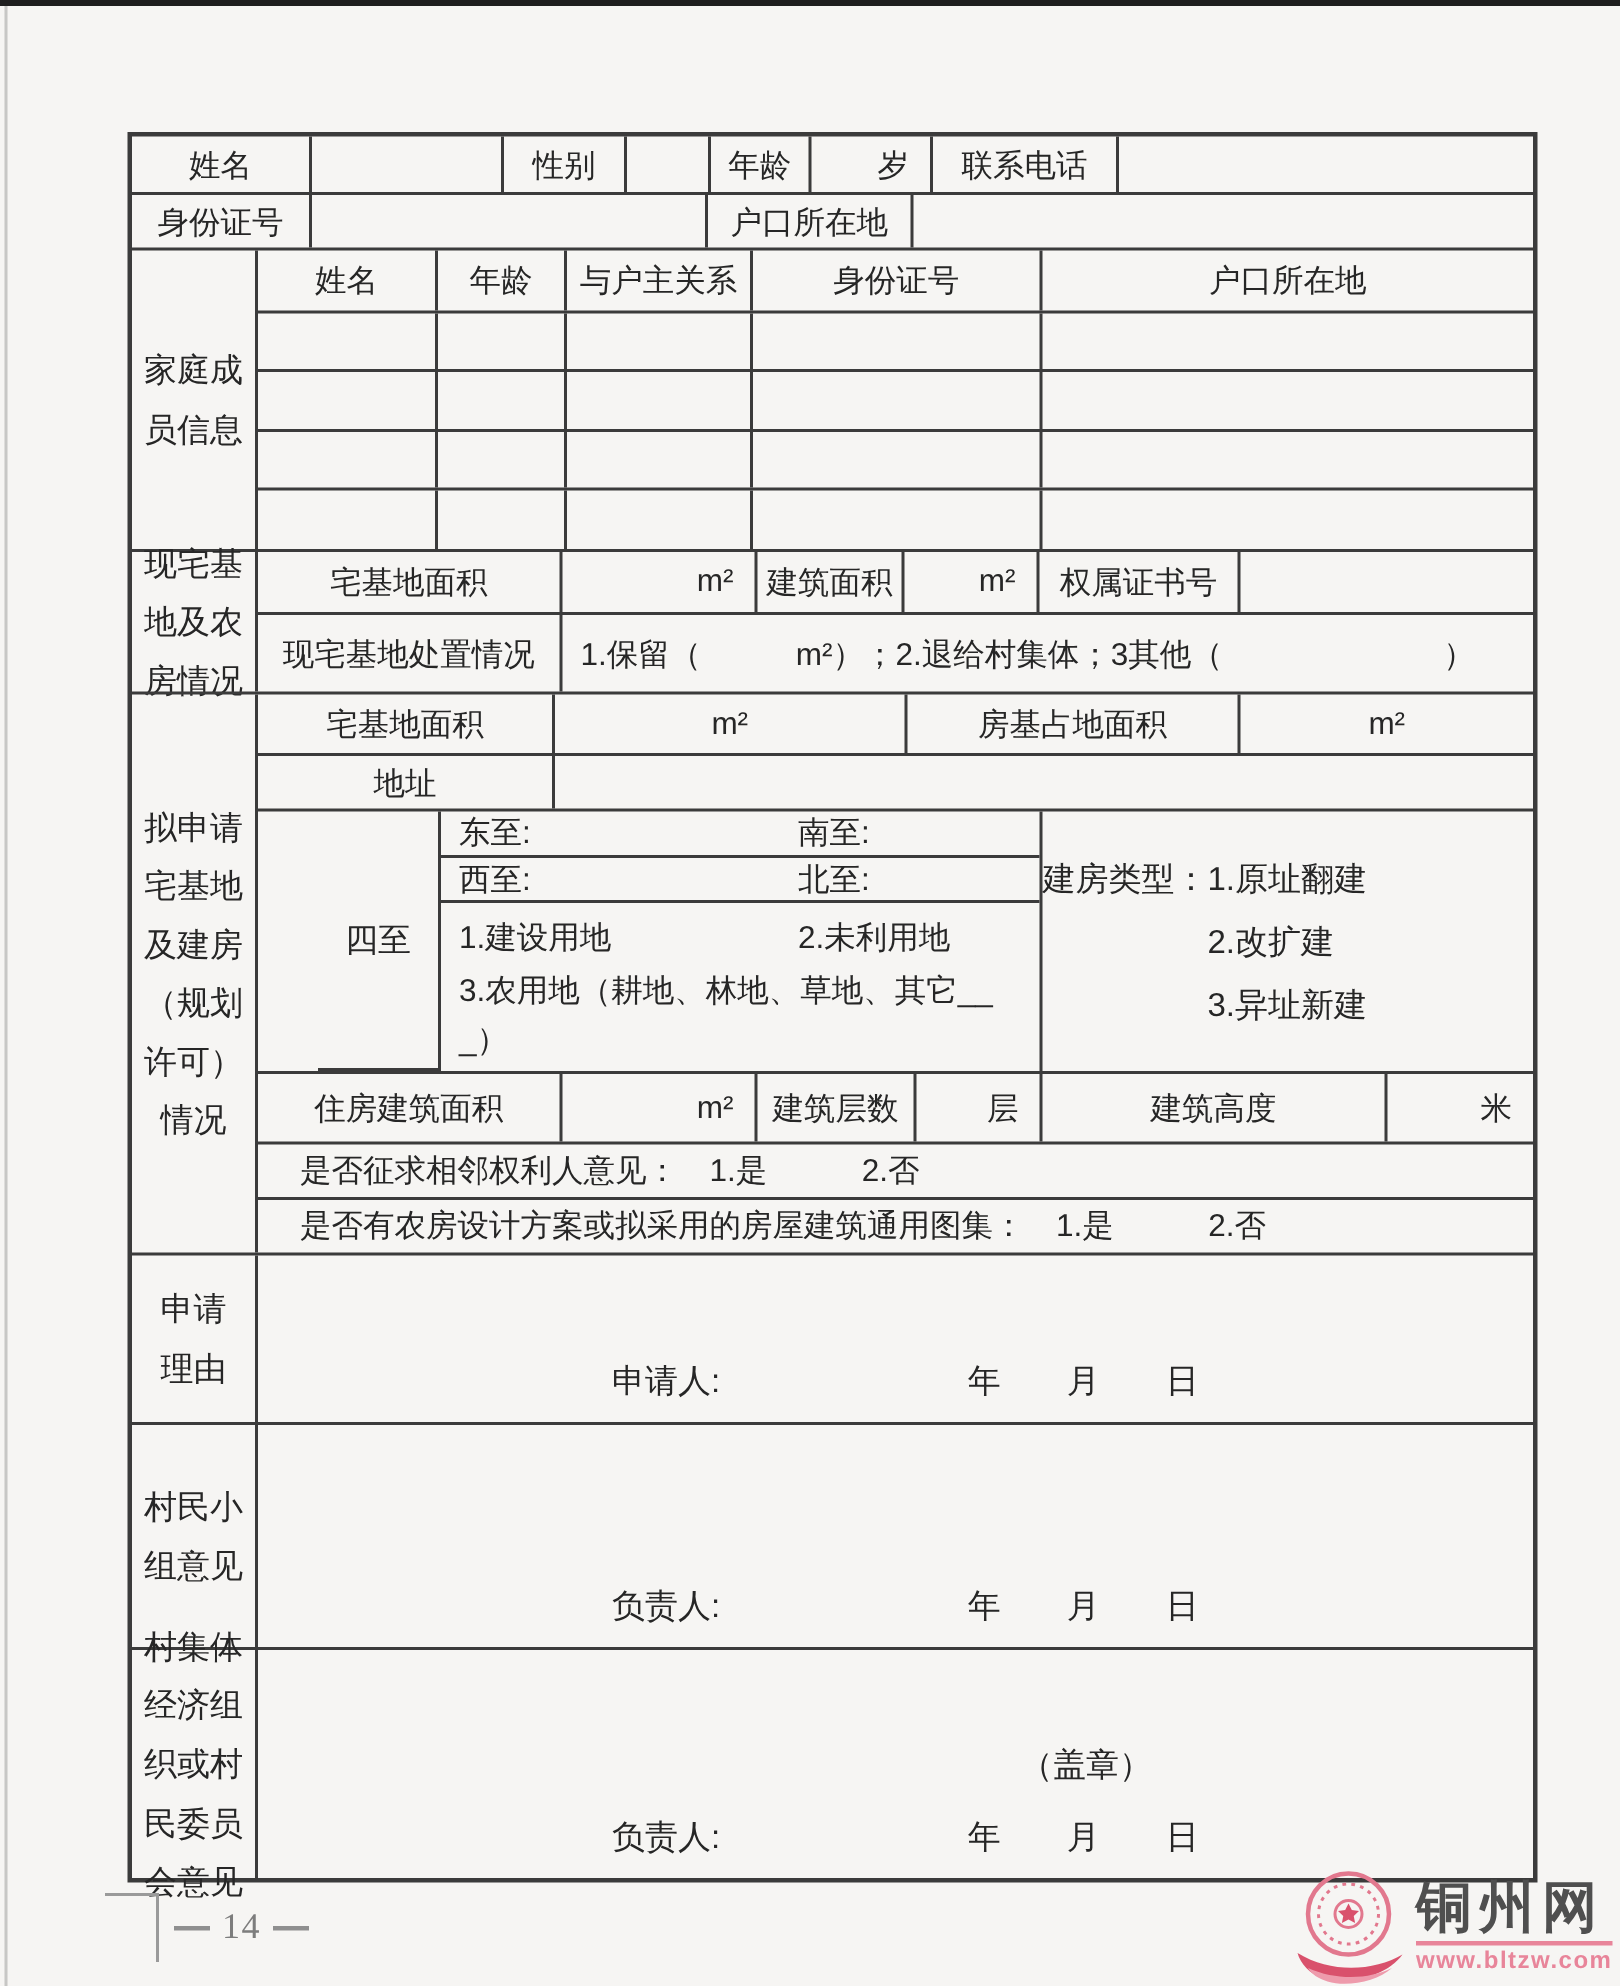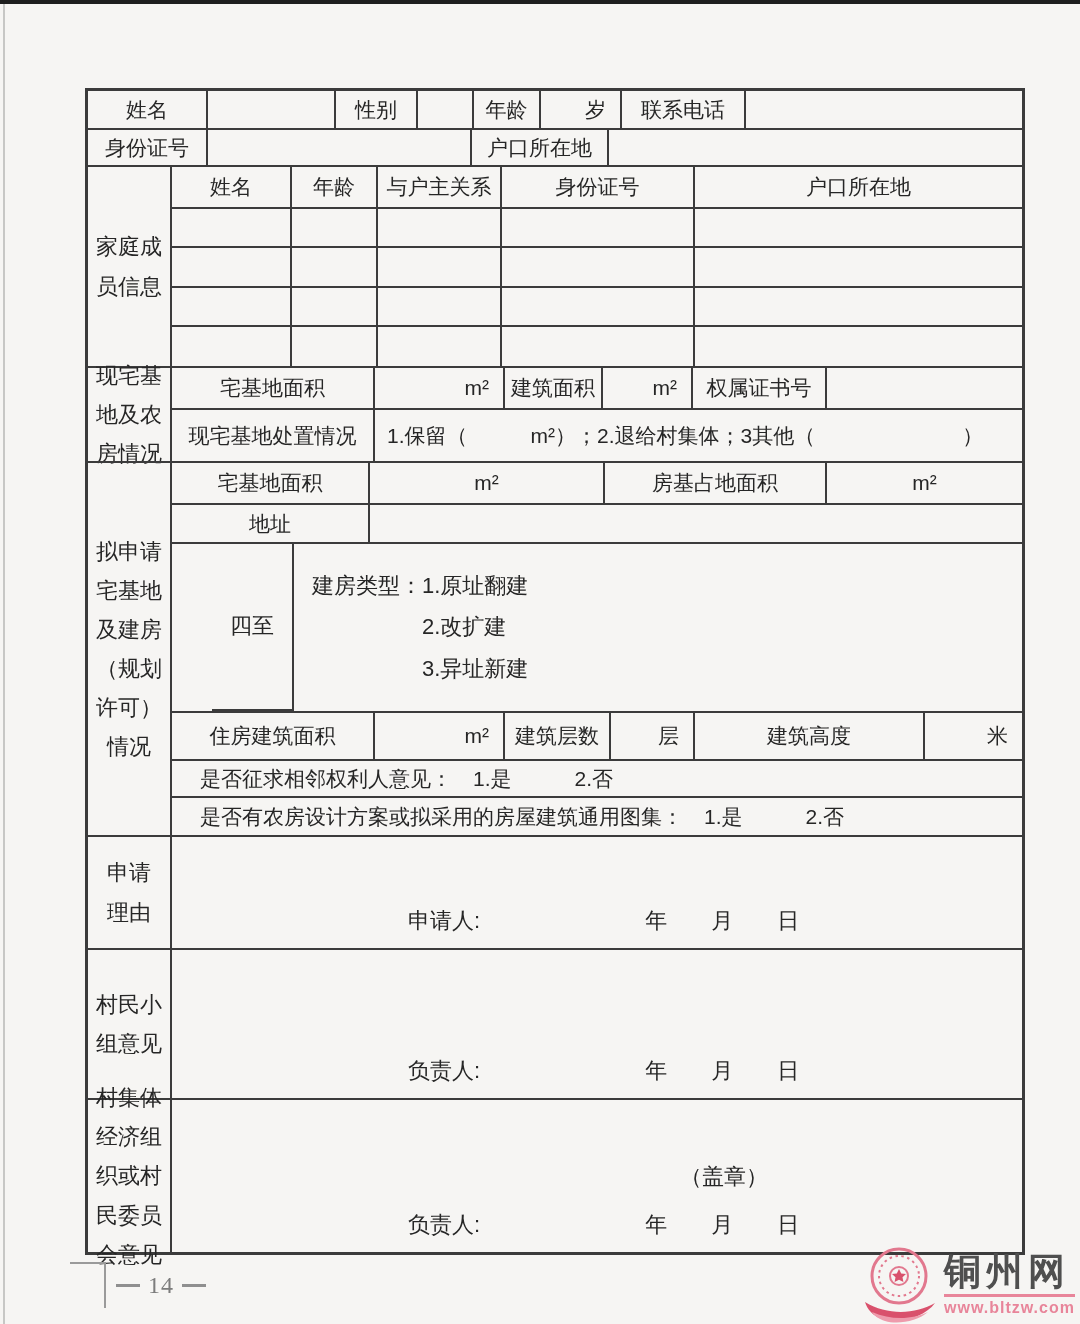--- a/index.html
+++ b/index.html
@@ -48,21 +48,21 @@
   .col-b .sub-label { display:flex; align-items:center; justify-content:center; font-size:22px; box-sizing:border-box;margin-left:40px; }
   .col-b .sub-label:first-child { height:82px; border-bottom:2px solid var(--bc); }
   .col-b .sub-label:last-child { flex:1; }
   .col-m { flex:0 0 401px; width:401px; display:flex; flex-direction:column; box-sizing:border-box; }
   .b-row { height:41px; border-bottom:2px solid var(--bc); display:flex; align-items:center; padding-left:12px; font-size:21px; box-sizing:border-box; }
   .b-row span:first-child { width:226px; }
   .land-cell { flex:1; display:flex; flex-direction:column; justify-content:center; padding:4px 14px 4px 12px; font-size:21px; }
   .land-l1 { display:flex; line-height:1.9; }
   .land-l1 span:first-child { width:226px; }
   .land-l2 { line-height:1.55; }
-  .col-r { flex:1; display:flex; align-items:center; justify-content:flex-start; padding-left:18px; box-sizing:border-box; }
+  .col-r { flex:1; display:flex; align-items:center; justify-content:flex-start; box-sizing:border-box; }
   .bt-inner { display:flex; align-items:flex-start; font-size:22px; }
   .bt-label { line-height:1.9; }
   .bt-opts > div { line-height:1.9; }
 
   
   .op-body { flex:1; display:flex; flex-direction:column; justify-content:flex-end; }
   .sign-line { display:flex; align-items:baseline; padding-left:236px; padding-bottom:12px; font-size:22px; }
   .sign-date { margin-left:165px; }
   .seal-line { padding-left:508px; font-size:22px; margin-bottom:18px; }
 
@@ -187,20 +187,38 @@
           <div class="cell" style="flex:0 0 222px">房基占地面积</div>
           <div class="cell fill">m²</div>
         </div>
         <div class="row" style="height:40px">
           <div class="cell" style="flex:0 0 196px">地址</div>
           <div class="cell fill"></div>
         </div>
         <div class="row" style="height:175px">
           <div class="col-b">
             <div class="sub-label">四至</div>
+          </div>
+          <div class="col-m">
+            <div class="b-row">
+              <span>东至:</span>
+              <span>南至:</span>
+            </div>
+            <div class="b-row" style="height:40px">
+              <span>西至:</span>
+              <span>北至:</span>
+            </div>
+            <div class="land-cell">
+              <div class="land-l1">
+                <span>1.建设用地</span>
+                <span>2.未利用地</span>
+              </div>
+              <div class="land-l2 ws">3.农用地（耕地、林地、草地、其它__
+_）</div>
+            </div>
           </div>
           <div class="col-r">
             <div class="bt-inner">
               <span class="bt-label">建房类型：</span>
               <div class="bt-opts">
                 <div>1.原址翻建</div>
                 <div>2.改扩建</div>
                 <div>3.异址新建</div>
               </div>
             </div>

